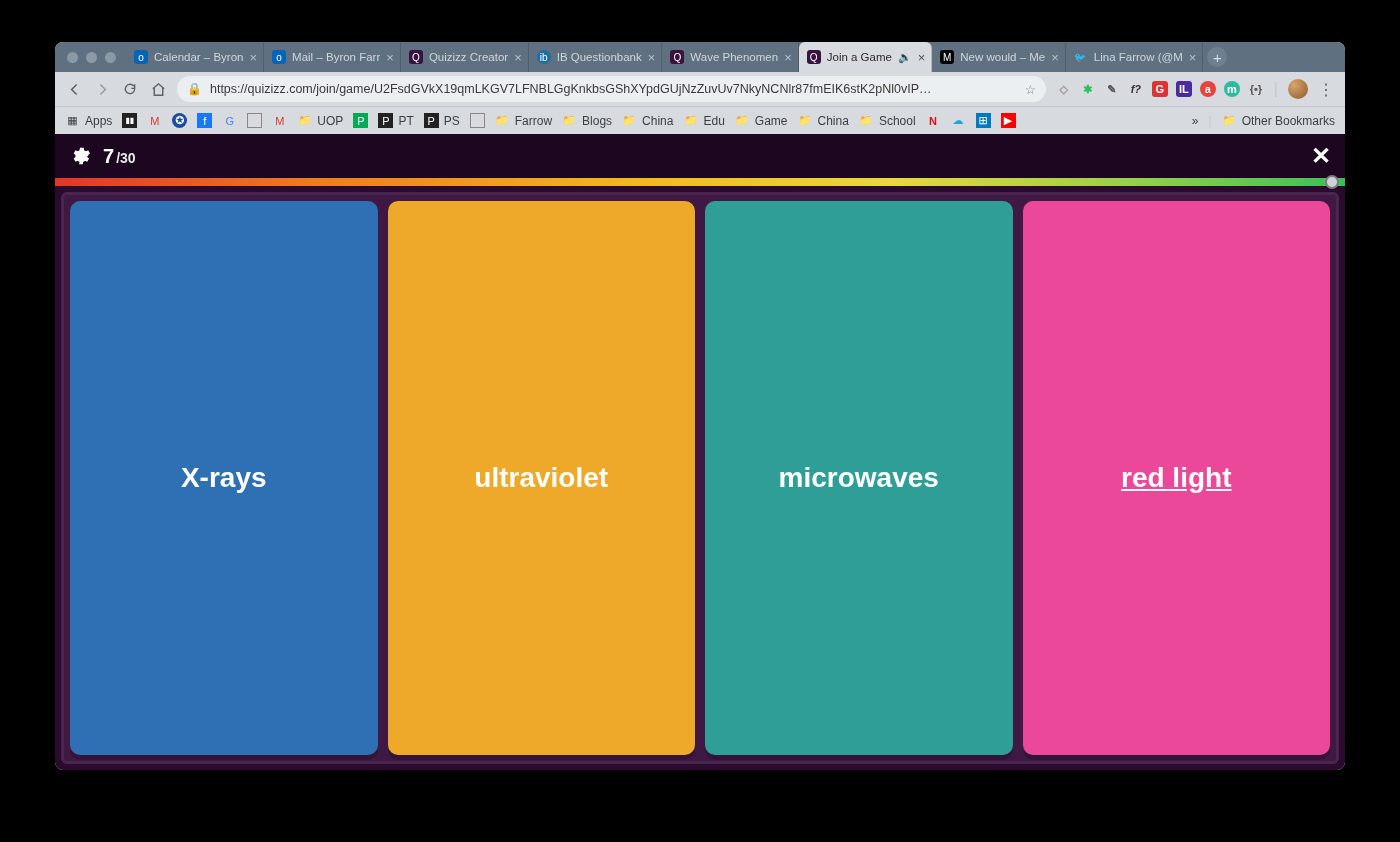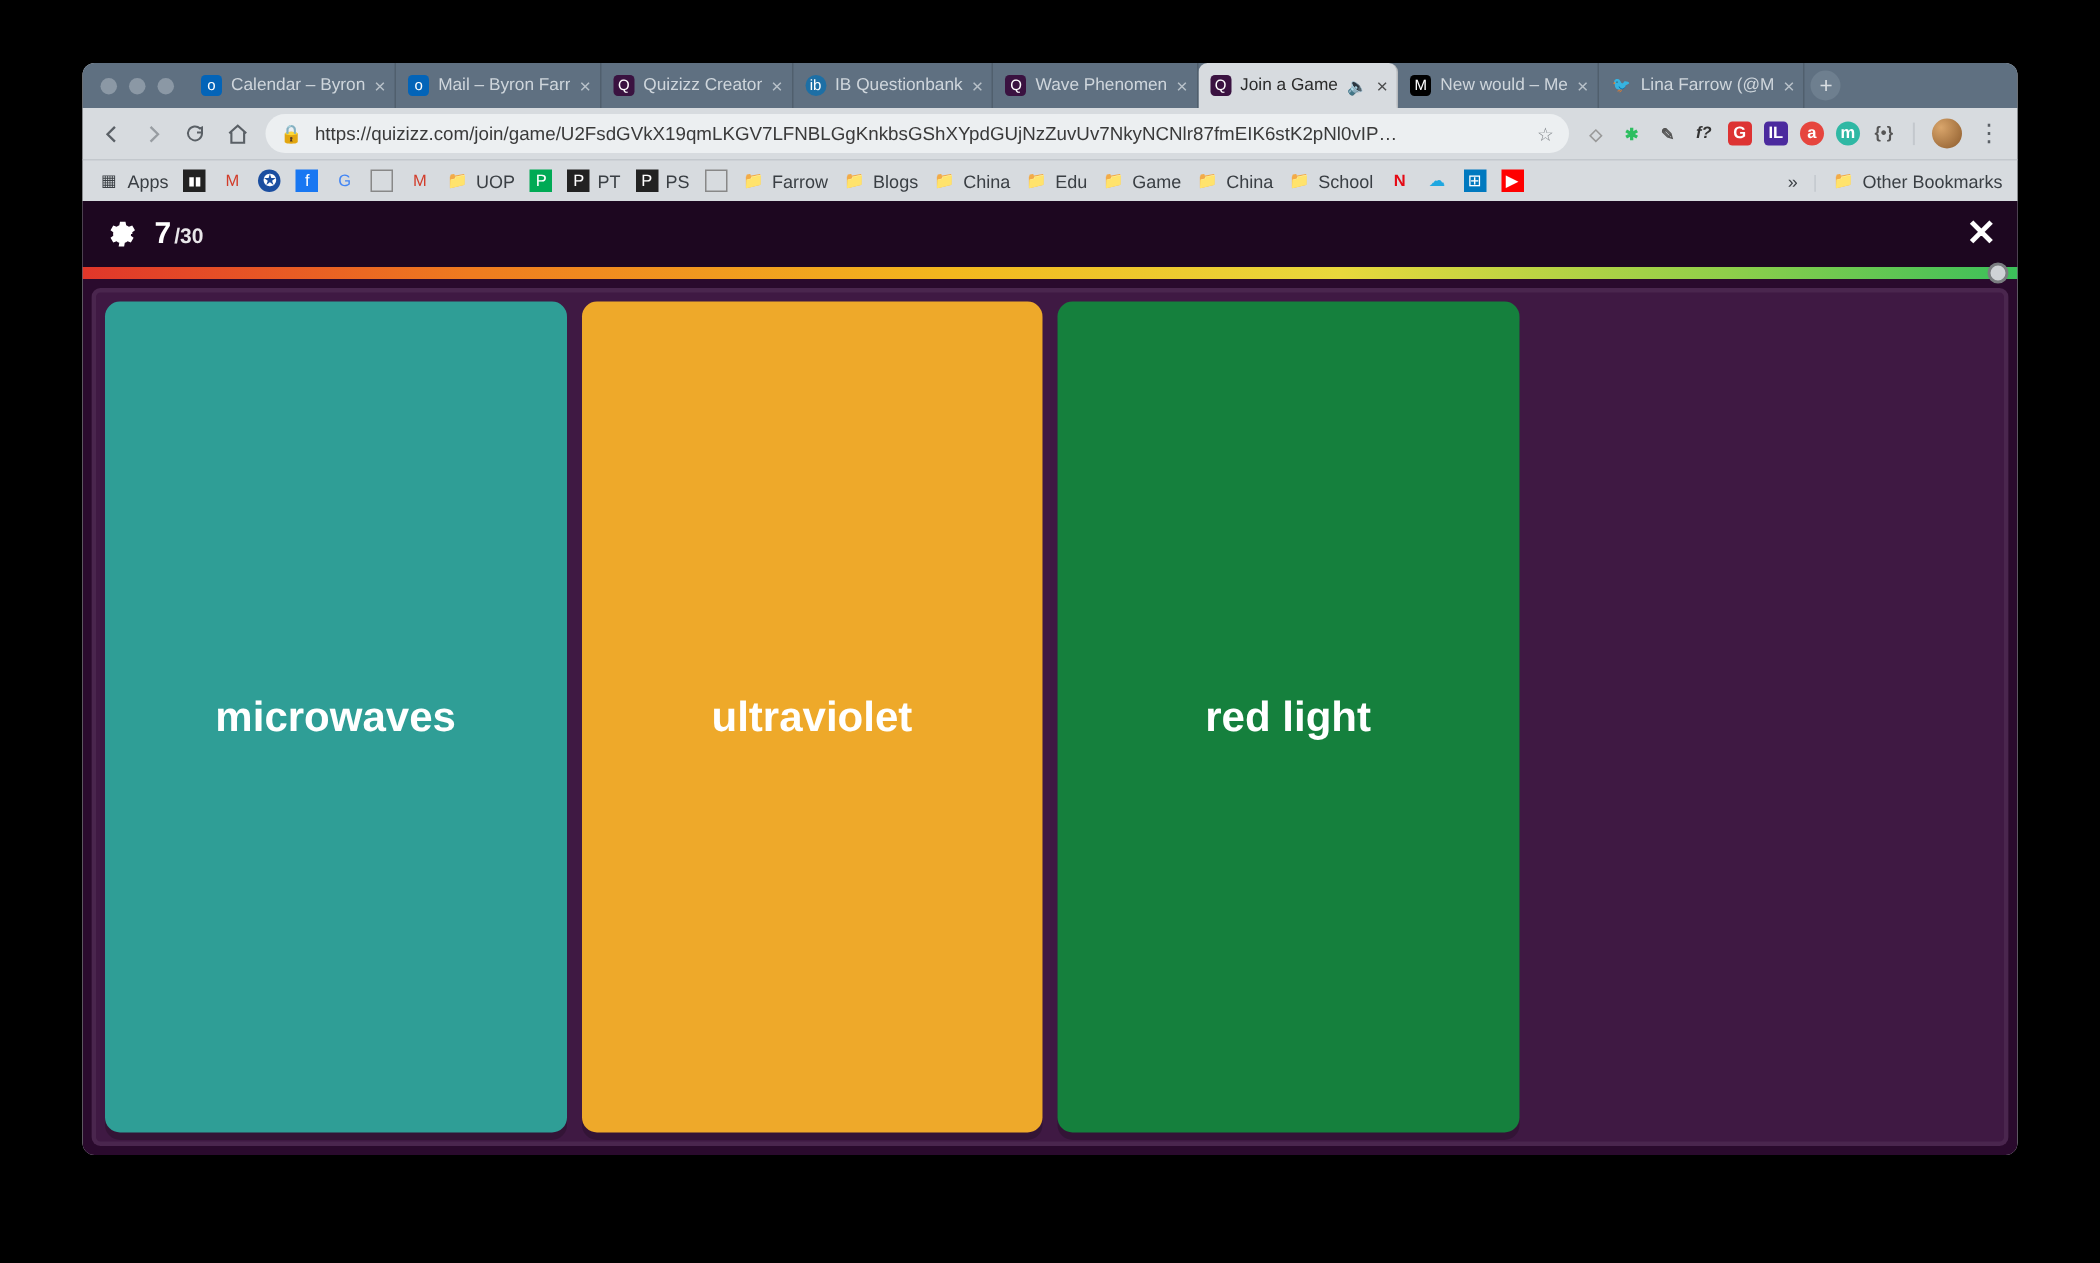--- a/index.html
+++ b/index.html
@@ -359,19 +359,20 @@
           <span class="total">/30</span>
       </div>
       <div class="sp"></div>
       <span class="close-x">✕</span>
     </div>
     <div class="progress-track">
       <div class="progress-knob"></div>
     </div>
     <div class="quiz-body">
       <div class="answers">
+        <div class="answer" style="background: rgb(47, 111, 179);">X-rays</div>
+        <div class="answer" style="background: rgb(238, 169, 42);">ultraviolet</div>
         <div class="answer" style="background: rgb(47, 158, 150);">microwaves</div>
-        <div class="answer" style="background: rgb(238, 169, 42);">ultraviolet</div>
-        <div class="answer" style="background: #15803d;">red light</div>
+        <div class="answer" style="background: #ec4899; text-decoration: underline;">red light</div>
       </div>
     </div>
   </div>
 </div>
 
 </body></html>

